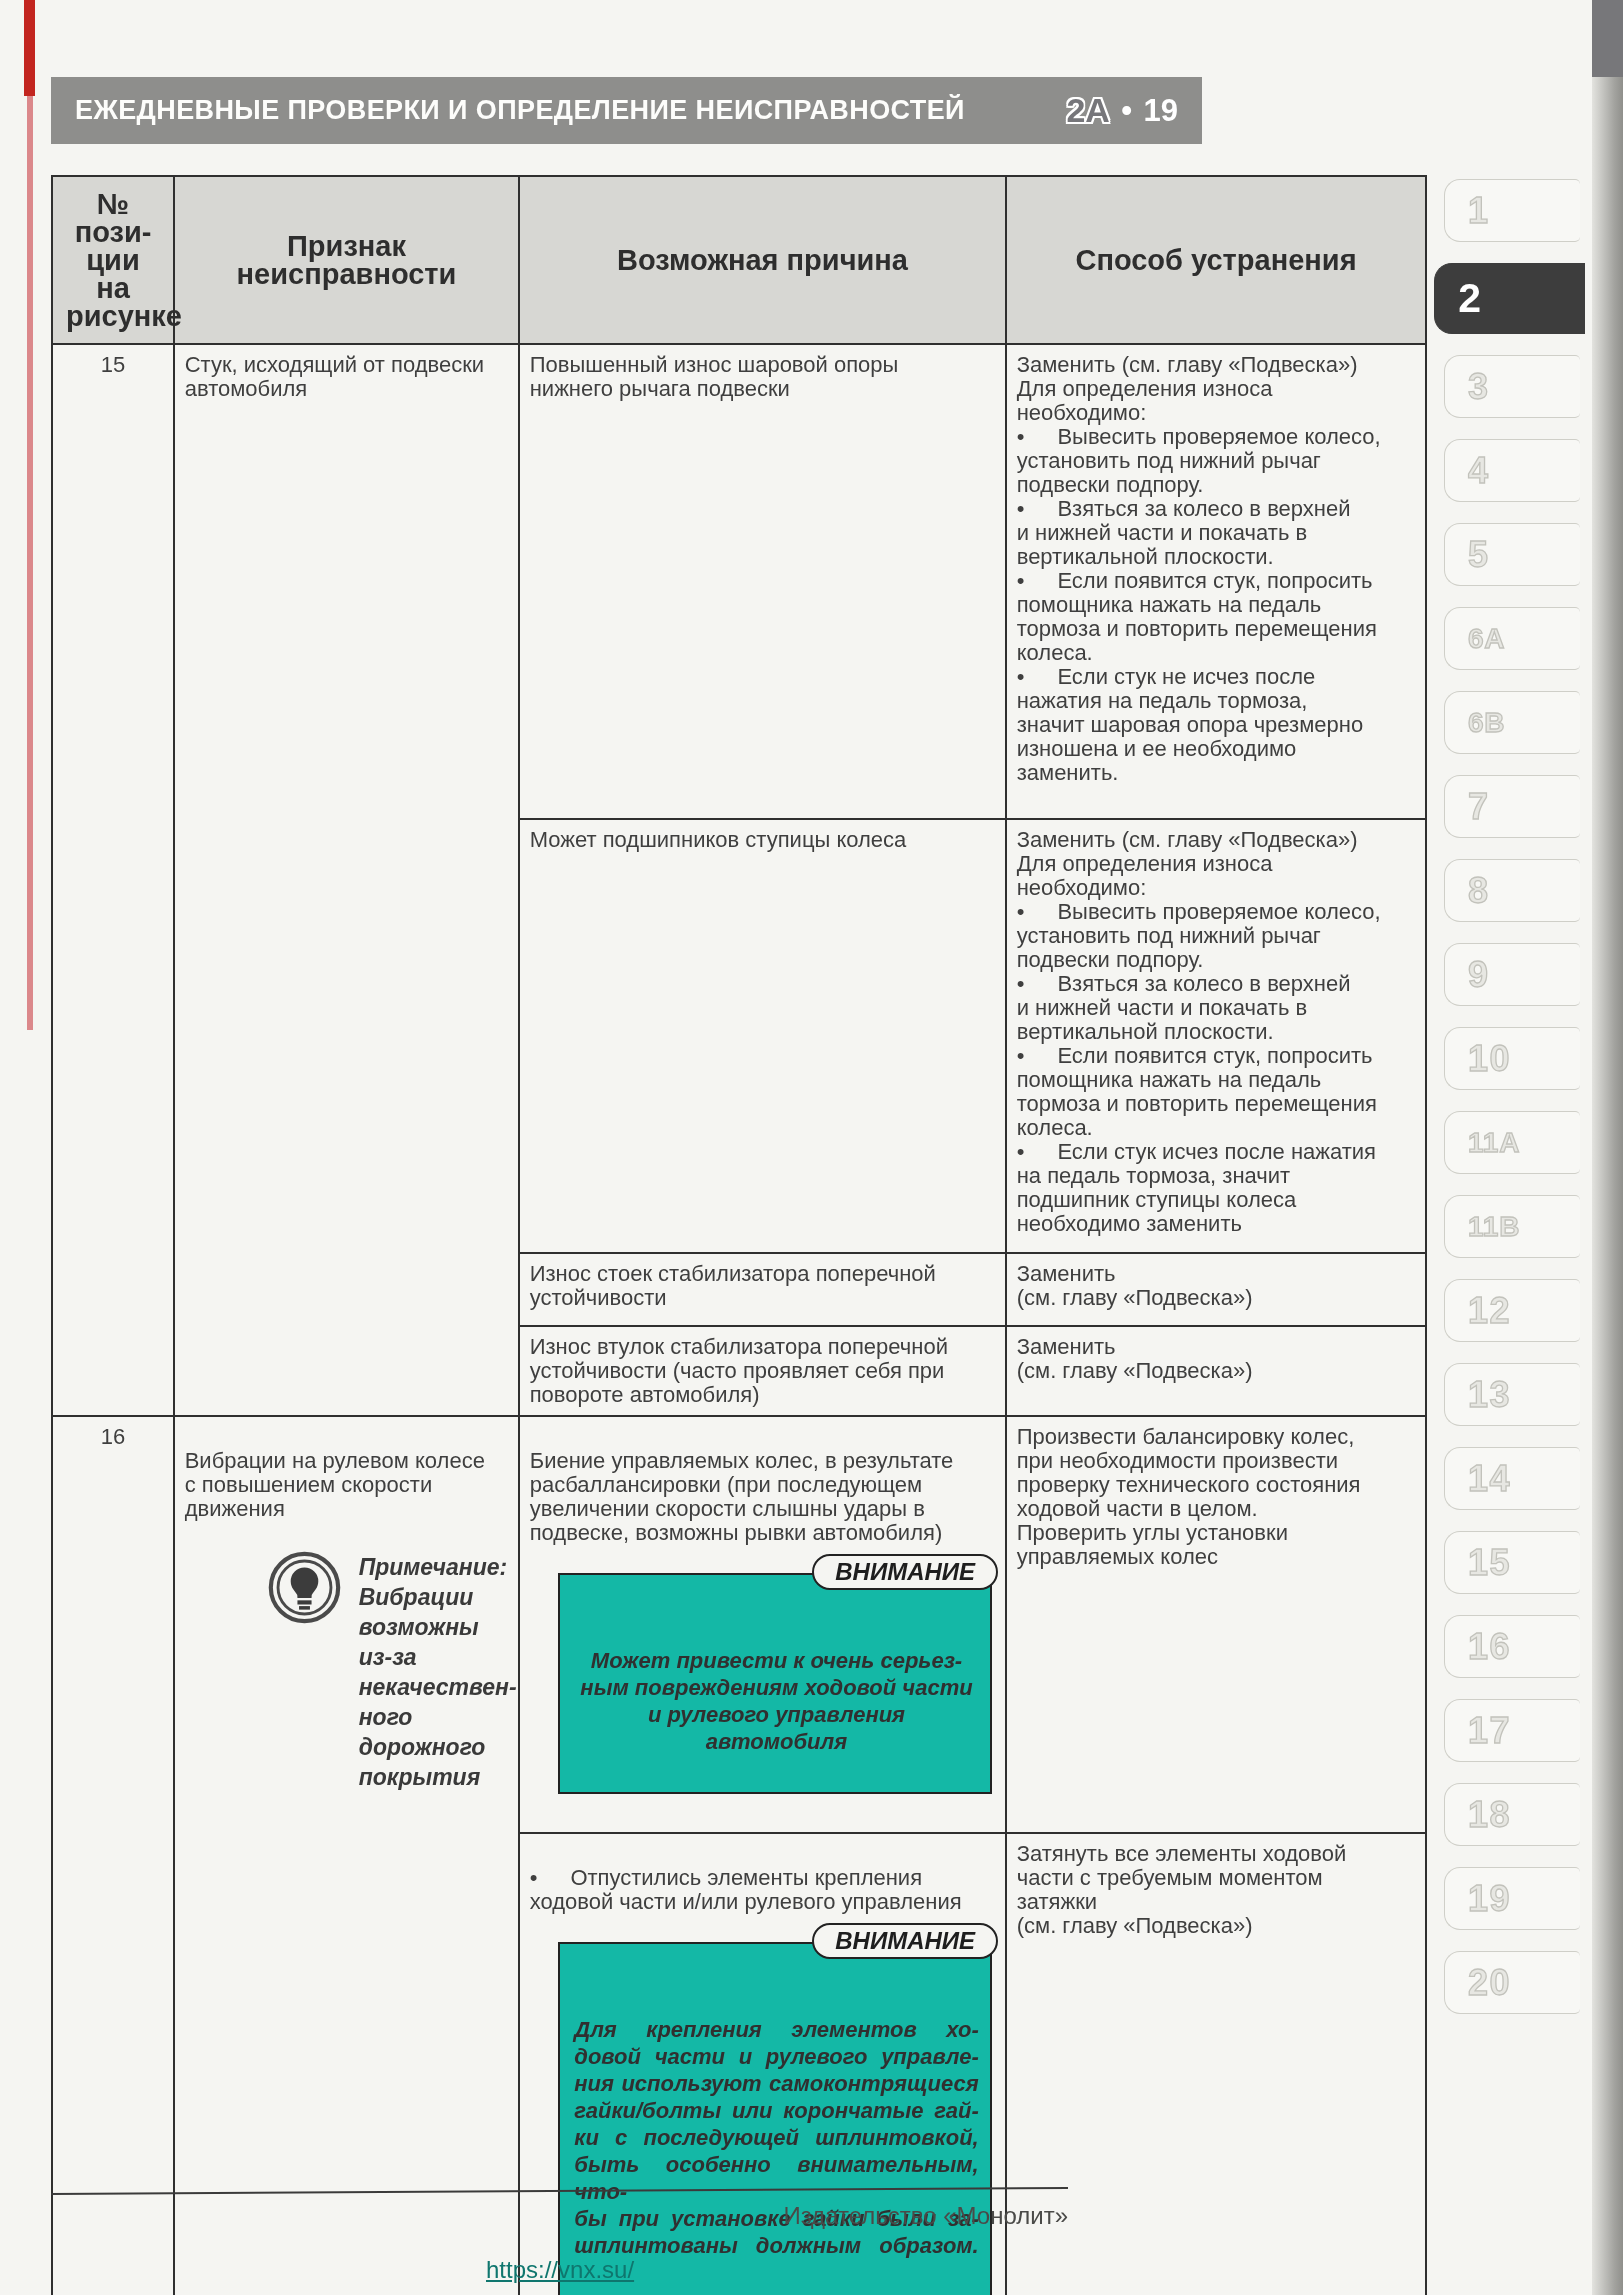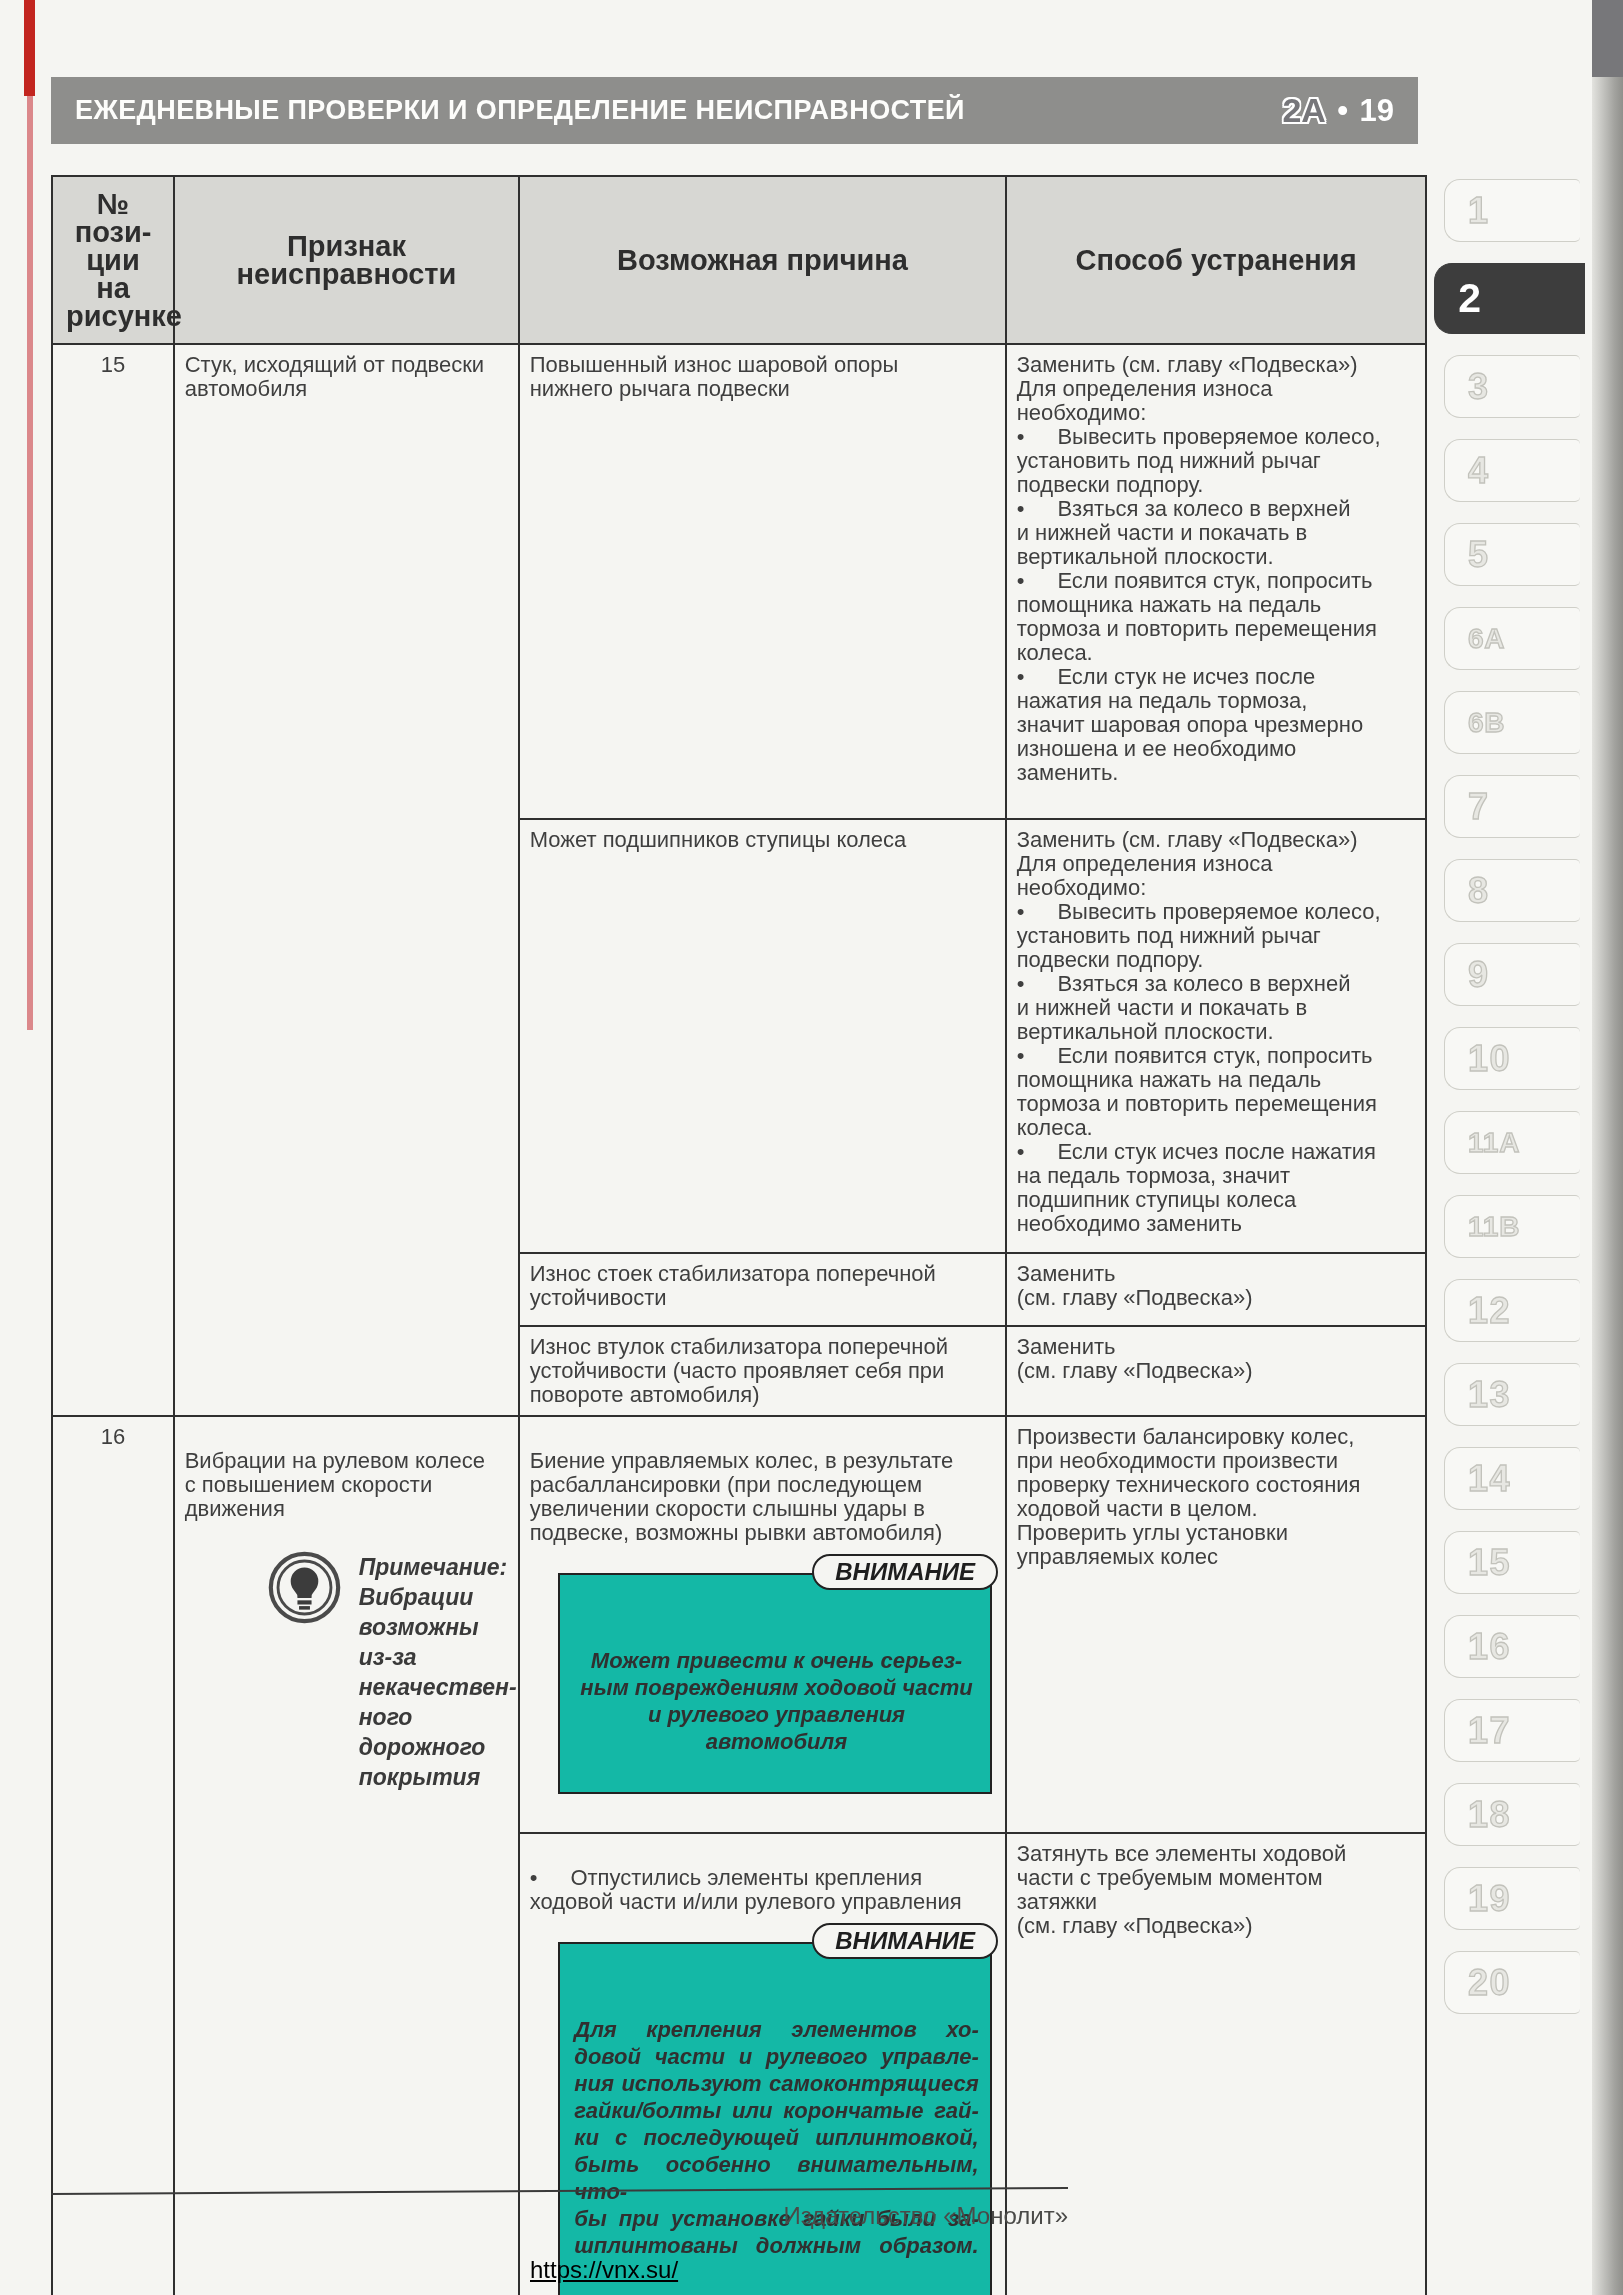--- a/index.html
+++ b/index.html
@@ -8,21 +8,21 @@
     background:#f5f5f2;
     font-family:"Liberation Sans",sans-serif;color:#3f3f3f;
   }
   
   .red-mark{position:absolute;left:24px;top:0;width:10.6px;height:96px;background:#c2251f;}
   .red-line{position:absolute;left:27px;top:96px;width:5.7px;height:934px;background:rgba(196,45,55,.55);}
   .scan-edge{position:absolute;right:0;top:0;width:32px;height:2295px;
     background:linear-gradient(to right,#e3e3df,#a3a39f 70%,#8d8d89);}
   .scan-edge-top{position:absolute;right:0;top:0;width:32px;height:77px;background:#77777a;}
   
-  .titlebar{position:absolute;left:51px;top:77px;width:1367px;height:67px;background:#8e8e8c;
+  .titlebar{position:absolute;left:51px;top:77px;width:1151px;height:67px;background:#8e8e8c;
     display:flex;align-items:center;justify-content:space-between;padding:0 24px;box-sizing:border-box;}
   .title{color:#fdfdfb;font-weight:bold;font-size:27px;letter-spacing:0.4px;}
   .pagenum{display:flex;align-items:center;gap:11.4px;color:#fff;font-weight:bold;font-size:31px;}
   .chapter{font-size:34px;color:#76767a;
     text-shadow:-1.6px -1.6px 0 #fff,1.6px -1.6px 0 #fff,-1.6px 1.6px 0 #fff,1.6px 1.6px 0 #fff,-1.6px 0 0 #fff,1.6px 0 0 #fff,0 -1.6px 0 #fff,0 1.6px 0 #fff;}
   
   table.fault{position:absolute;left:51px;top:175px;width:1374px;border-collapse:collapse;table-layout:fixed;}
   col.c1{width:122px;}col.c2{width:345px;}col.c3{width:487px;}col.c4{width:420px;}
   .fault th,.fault td{border:2.4px solid #2f2f2f;vertical-align:top;box-sizing:border-box;}
   .fault th{background:#d7d7d3;vertical-align:middle;text-align:center;font-size:29px;
@@ -47,21 +47,21 @@
   .tabs{position:absolute;left:1444px;top:179px;width:136px;display:flex;flex-direction:column;gap:21px;}
   .tab{height:63px;background:#f8f8f5;border:1.6px solid #cfcfc8;border-right:none;
     border-radius:16px 4.9px 4.9px 16px;display:flex;align-items:center;padding-left:23px;box-sizing:border-box;
     font-weight:bold;font-size:36px;letter-spacing:1.6px;color:#e7e7e2;-webkit-text-stroke:1.3px #c2c2bb;}
   .tab.small{font-size:28px;letter-spacing:0.8px;}
   .tab.active{background:#3d3d3d;border-color:#3d3d3d;color:#ffffff;-webkit-text-stroke:0;
     height:71px;width:151px;margin-left:-9.7px;font-size:41px;border-radius:18px 0 0 18px;}
   
   .foot-line{position:absolute;left:51px;top:2190px;width:1017px;height:2.4px;background:#3a3a3a;transform:rotate(-.35deg);}
   .publisher{position:absolute;left:51px;top:2202px;width:1017px;text-align:right;font-size:24px;color:#4a4a48;}
-  .site-link{position:absolute;left:486px;top:2256px;font-size:24px;color:#000000;text-decoration:underline;margin-left:44px;}
+  .site-link{position:absolute;left:486px;top:2256px;font-size:24px;color:#0f766e;text-decoration:underline;}
 </style>
 </head>
 <body>
 
 <div class="red-mark"></div>
 <div class="red-line"></div>
 <div class="scan-edge"></div>
 <div class="scan-edge-top"></div>
 
 <div class="titlebar">

